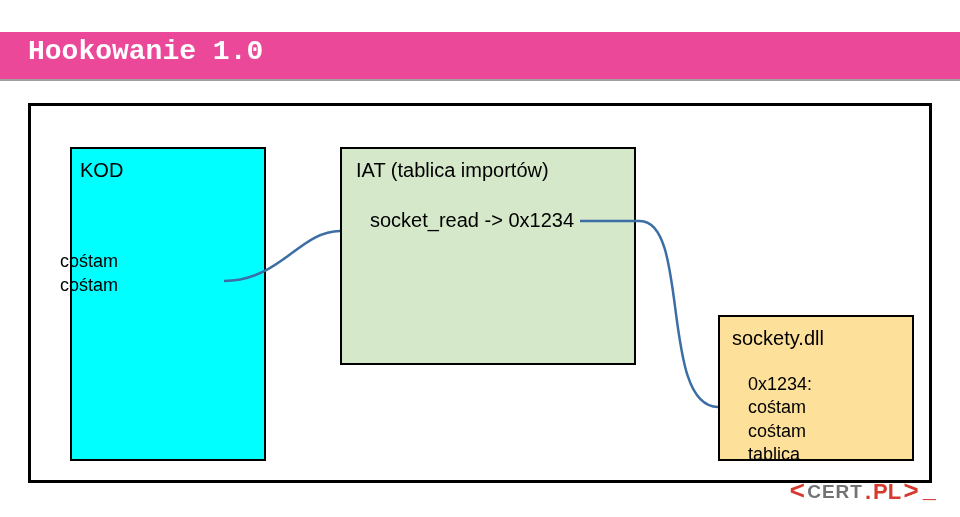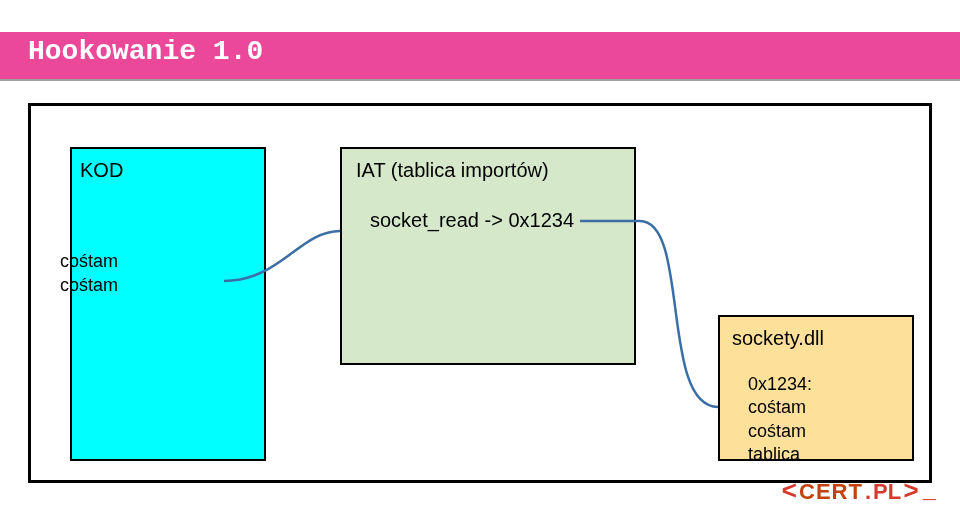--- a/index.html
+++ b/index.html
@@ -133,24 +133,24 @@
     gap: 2px;
   }
   .logo .angle {
     color: #d63a2e;
     font-size: 26px;
     font-weight: bold;
     font-family: "Courier New", monospace;
   }
   .logo .cert {
     font-family: Arial, sans-serif;
-    font-size: 22px;
+    font-size: 19px;
     font-weight: 700;
     letter-spacing: 1px;
-    color: #c2410c;
+    color: #737373;
   }
   .logo .pl {
     font-family: Arial, sans-serif;
     font-size: 22px;
     font-weight: 700;
     color: #d63a2e;
   }
   .logo .und {
     color: #d63a2e;
     font-size: 22px;

